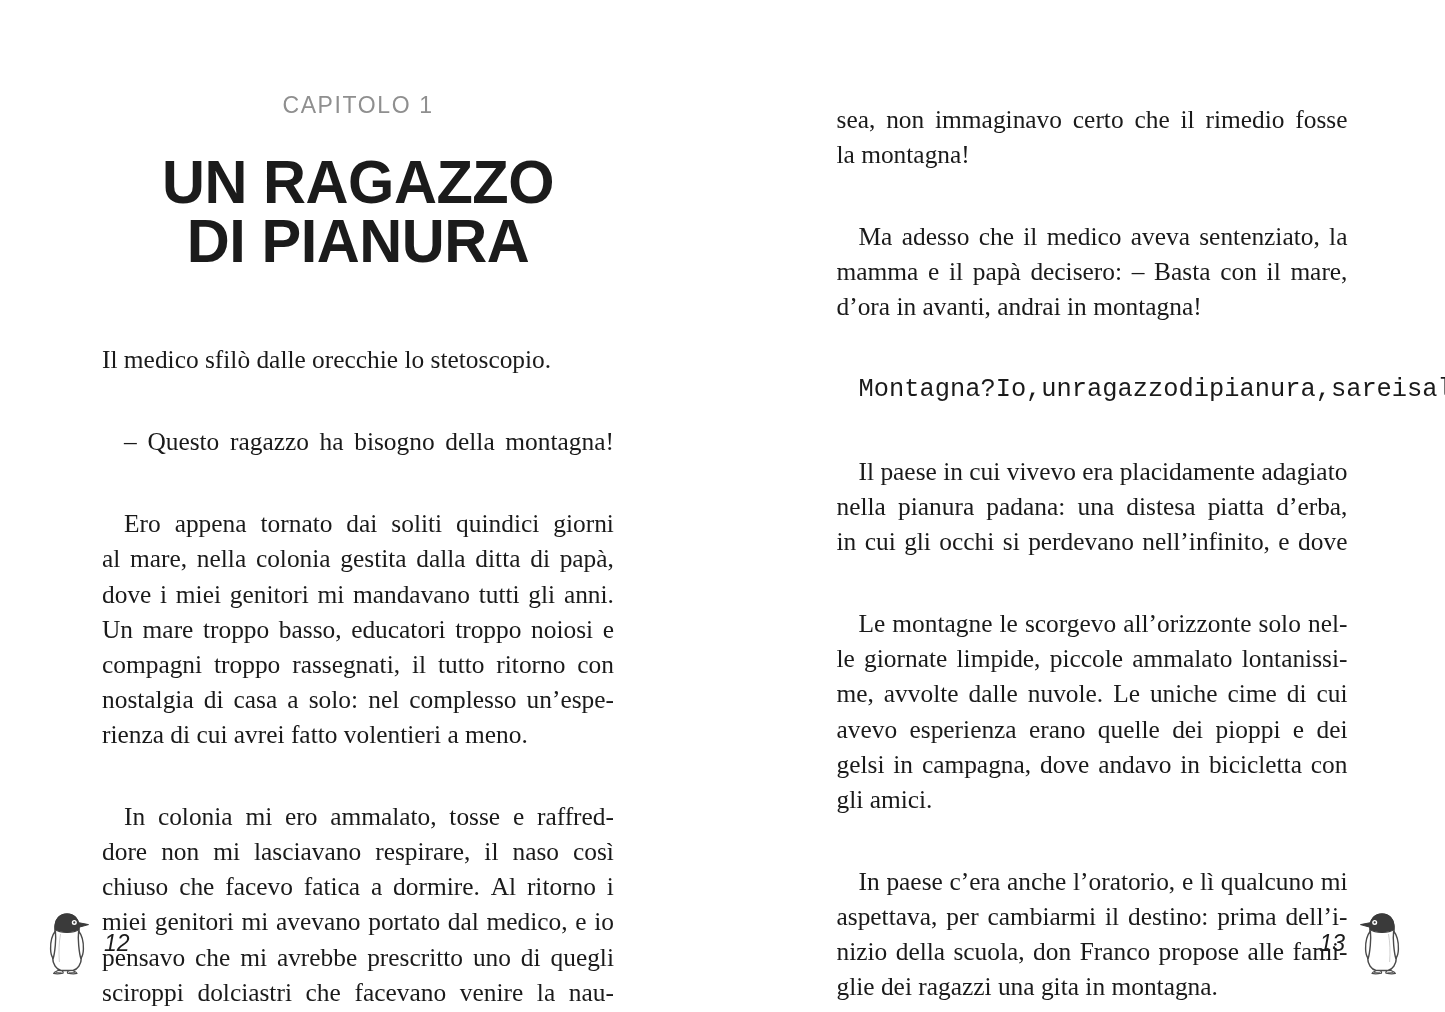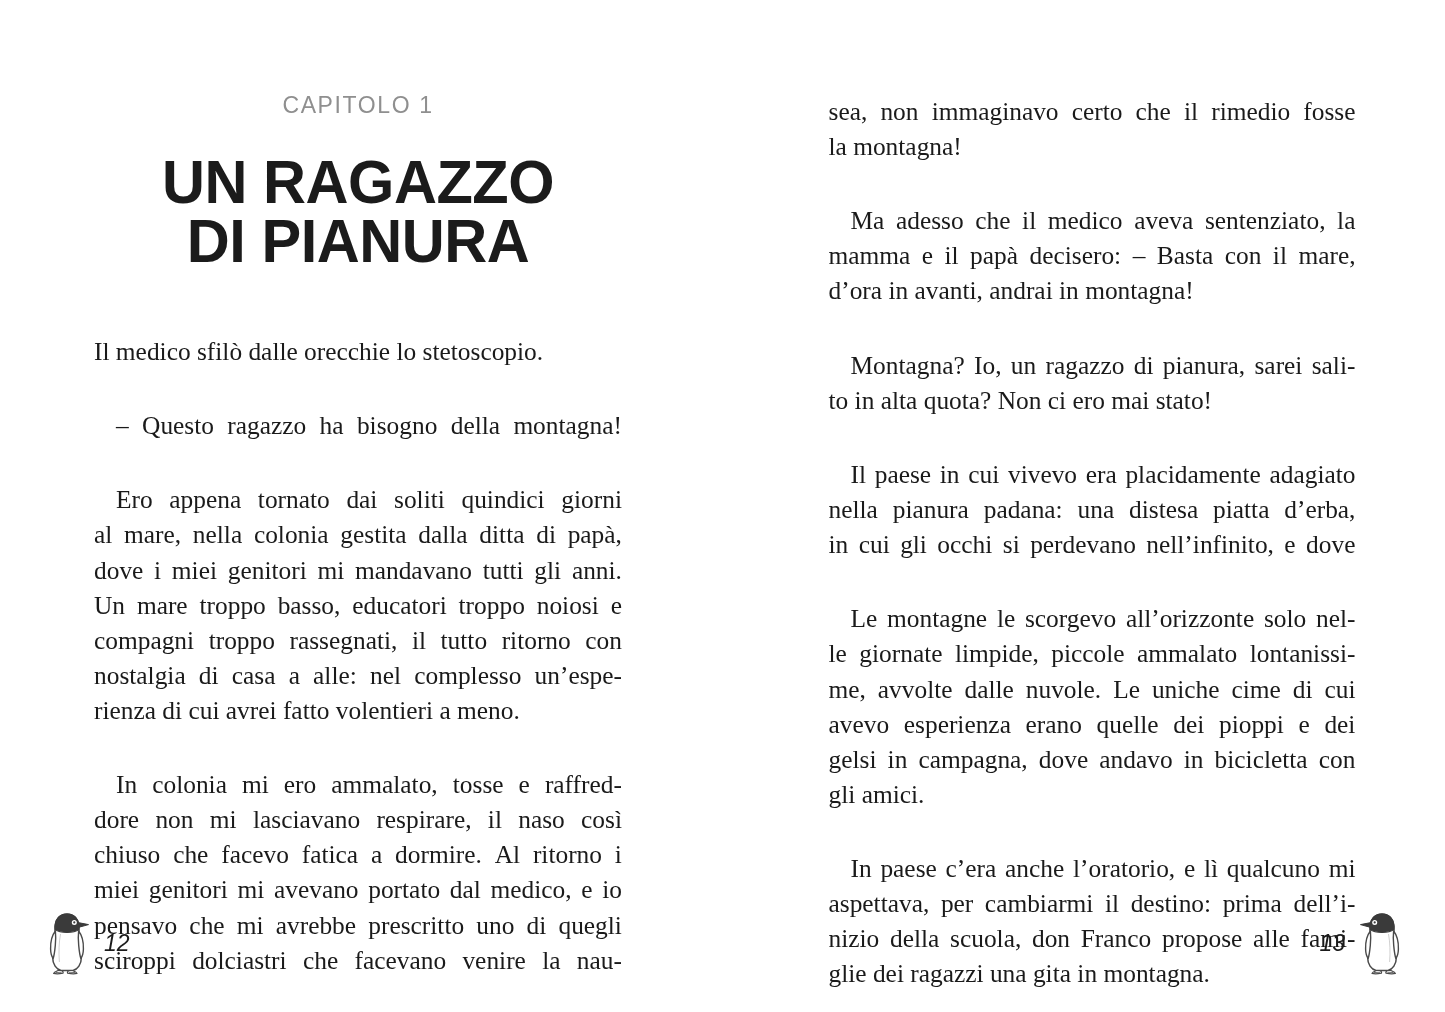--- a/index.html
+++ b/index.html
@@ -84,21 +84,21 @@
   }
 
   .page-right .body-col {
     position: absolute;
     left: 102px;
     top: 90px;
     width: 535px;
   }
 
   .body-col p {
-    margin: 4px;
+    margin: 12px;
     text-indent: 22px;
   }
   
   .body-col p::after {
     content: "";
     display: inline-block;
     width: 100%;
   }
 
   
@@ -221,21 +221,21 @@
             <span>il</span>
             <span>tutto</span>
             <span>ritorno</span>
             <span>con</span>
           </span>
           <span class="ln just">
             <span>nostalgia</span>
             <span>di</span>
             <span>casa</span>
             <span>a</span>
-            <span>alle:</span>
+            <span>solo:</span>
             <span>nel</span>
             <span>complesso</span>
             <span>un’espe-</span>
           </span>
           <span class="ln flush">rienza di cui avrei fatto volentieri a meno.</span>
         </p>
         <p style="text-indent: 0px;">
           <span class="ln just ind">
             <span>In</span>
             <span>colonia</span>
@@ -373,32 +373,31 @@
             <span>papà</span>
             <span>decisero:</span>
             <span>–</span>
             <span>Basta</span>
             <span>con</span>
             <span>il</span>
             <span>mare,</span>
           </span>
           <span class="ln flush">d’ora in avanti, andrai in montagna!</span>
         </p>
-        <p style="text-indent: 0px;">
+        <p style="text-indent: 0px; font-family: Liberation Mono, monospace;">
           <span class="ln just ind">
             <span>Montagna?</span>
             <span>Io,</span>
             <span>un</span>
             <span>ragazzo</span>
             <span>di</span>
             <span>pianura,</span>
             <span>sarei</span>
             <span>sali-</span>
           </span>
-          <span class="ln flush">to in alta quota? Non ci ero mai stato!</span>
         </p>
         <p style="text-indent: 0px;">
           <span class="ln just ind">
             <span>Il</span>
             <span>paese</span>
             <span>in</span>
             <span>cui</span>
             <span>vivevo</span>
             <span>era</span>
             <span>placidamente</span>

